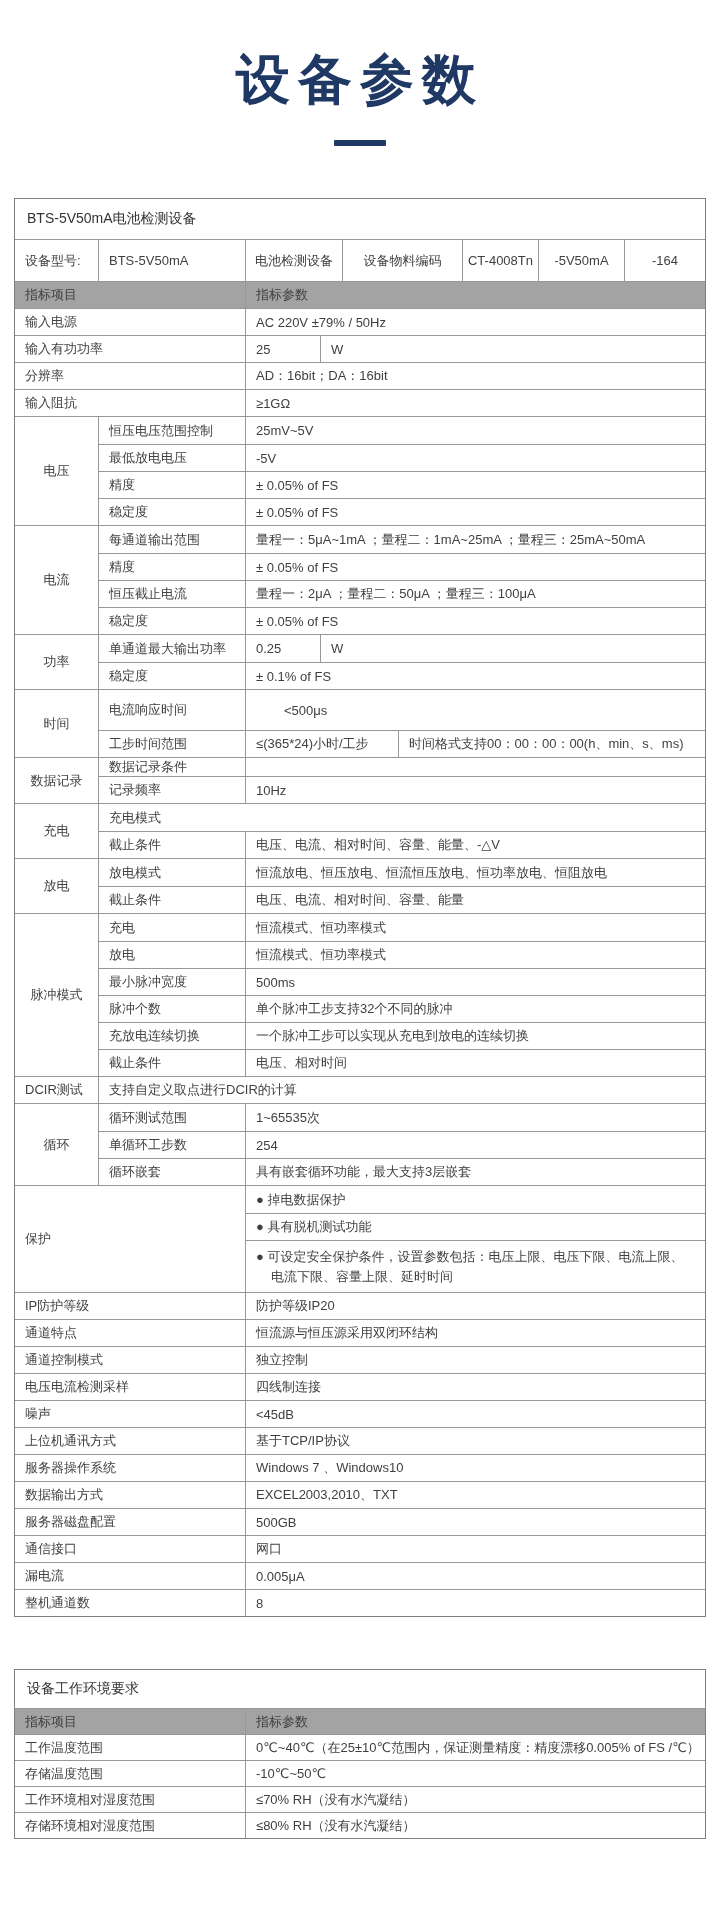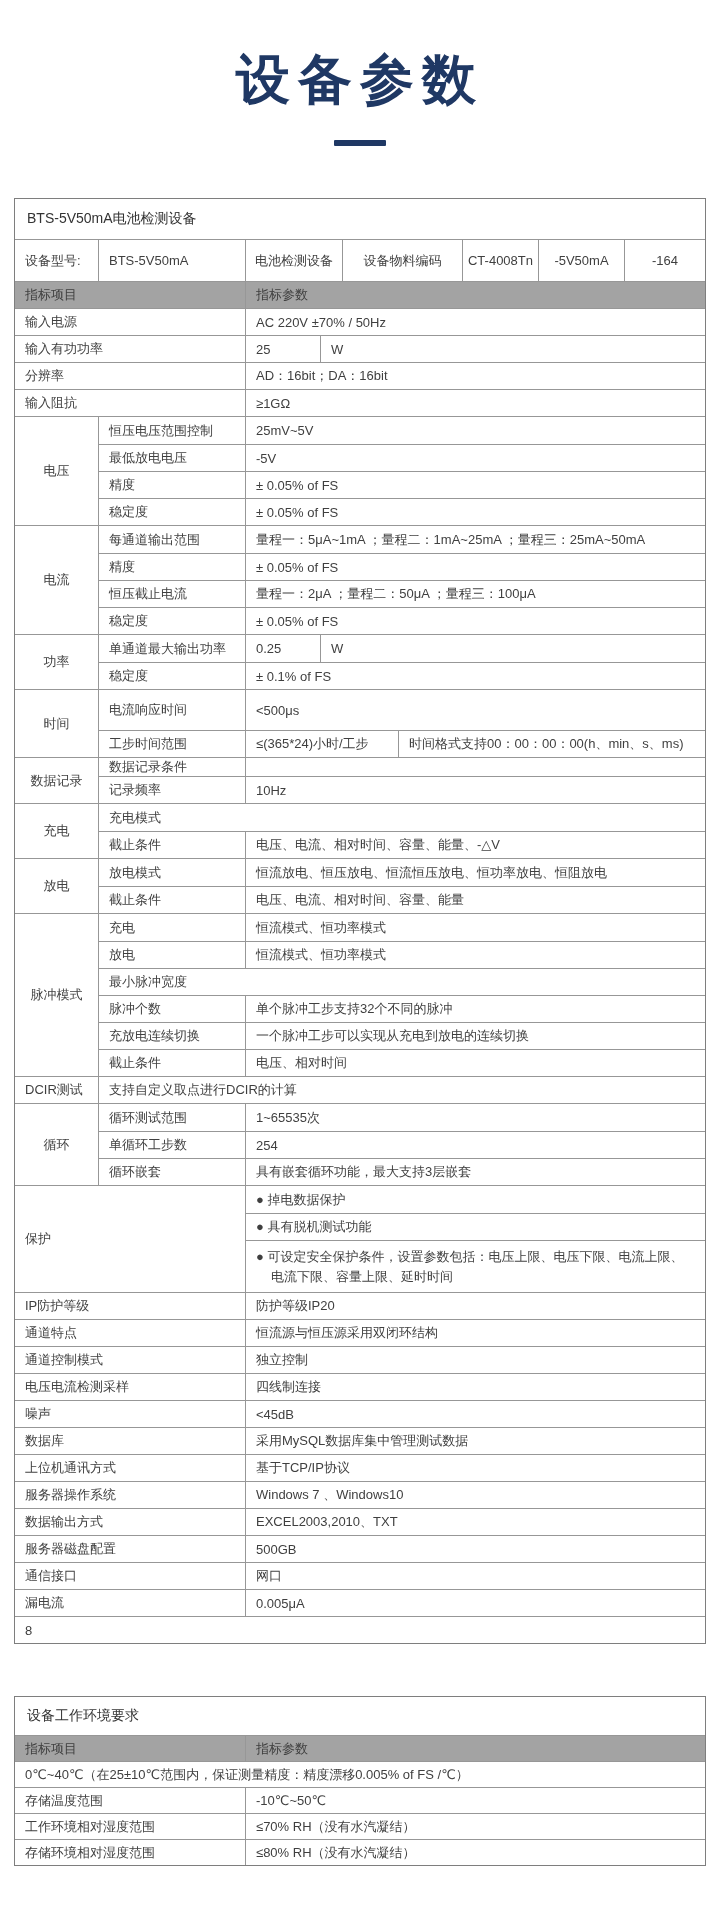--- a/index.html
+++ b/index.html
@@ -100,21 +100,21 @@
           </div>
           <div class="cell gray" style="flex: 1 1 auto;">
             <span>指标参数</span>
           </div>
         </div>
         <div class="trow">
           <div class="cell" style="flex: 0 0 231px;">
             <span>输入电源</span>
           </div>
           <div class="cell" style="flex: 1 1 auto;">
-            <span>AC 220V ±70% / 50Hz</span>
+            <span>AC 220V ±79% / 50Hz</span>
           </div>
         </div>
         <div class="trow">
           <div class="cell" style="flex: 0 0 231px;">
             <span>输入有功功率</span>
           </div>
           <div class="cell" style="flex: 0 0 75px;">
             <span>25</span>
           </div>
           <div class="cell" style="flex: 1 1 auto;">
@@ -231,21 +231,21 @@
               </div>
               <div class="cell" style="flex: 1 1 auto;">
                 <span>± 0.1% of FS</span>
               </div>
             </div>
           </div>
         </div>
         <div class="tgroup">
           <div class="glabel" style="flex: 0 0 84px;">时间</div>
           <div class="gbody">
-            <div class="trow" style="min-height: 40px;">
+            <div class="trow" style="min-height: 40px; gap: 28px;">
               <div class="cell" style="flex: 0 0 147px;">
                 <span>电流响应时间</span>
               </div>
               <div class="cell" style="flex: 1 1 auto;">
                 <span>&lt;500μs</span>
               </div>
             </div>
             <div class="trow">
               <div class="cell" style="flex: 0 0 147px;">
                 <span>工步时间范围</span>
@@ -330,20 +330,23 @@
                 <span>放电</span>
               </div>
               <div class="cell" style="flex: 1 1 auto;">
                 <span>恒流模式、恒功率模式</span>
               </div>
             </div>
             <div class="trow">
               <div class="cell" style="flex: 0 0 147px;">
                 <span>最小脉冲宽度</span>
               </div>
+              <div class="cell" style="flex: 1 1 auto;">
+                <span>500ms</span>
+              </div>
             </div>
             <div class="trow">
               <div class="cell" style="flex: 0 0 147px;">
                 <span>脉冲个数</span>
               </div>
               <div class="cell" style="flex: 1 1 auto;">
                 <span>单个脉冲工步支持32个不同的脉冲</span>
               </div>
             </div>
             <div class="trow">
@@ -456,28 +459,20 @@
         <div class="trow">
           <div class="cell" style="flex: 0 0 231px;">
             <span>噪声</span>
           </div>
           <div class="cell" style="flex: 1 1 auto;">
             <span>&lt;45dB</span>
           </div>
         </div>
         <div class="trow">
           <div class="cell" style="flex: 0 0 231px;">
-            <span>数据库</span>
-          </div>
-          <div class="cell" style="flex: 1 1 auto;">
-            <span>采用MySQL数据库集中管理测试数据</span>
-          </div>
-        </div>
-        <div class="trow">
-          <div class="cell" style="flex: 0 0 231px;">
             <span>上位机通讯方式</span>
           </div>
           <div class="cell" style="flex: 1 1 auto;">
             <span>基于TCP/IP协议</span>
           </div>
         </div>
         <div class="trow">
           <div class="cell" style="flex: 0 0 231px;">
             <span>服务器操作系统</span>
           </div>
@@ -511,20 +506,23 @@
         </div>
         <div class="trow">
           <div class="cell" style="flex: 0 0 231px;">
             <span>漏电流</span>
           </div>
           <div class="cell" style="flex: 1 1 auto;">
             <span>0.005μA</span>
           </div>
         </div>
         <div class="trow">
+          <div class="cell" style="flex: 0 0 231px;">
+            <span>整机通道数</span>
+          </div>
           <div class="cell" style="flex: 1 1 auto;">
             <span>8</span>
           </div>
         </div>
       </div>
   </section>
 
   <section class="spec-table second">
     <div class="tbody" id="t2-body">
         <div class="trow" style="min-height: 38px;">
@@ -534,20 +532,23 @@
         </div>
         <div class="trow" style="min-height: 26px;">
           <div class="cell gray" style="flex: 0 0 231px;">
             <span>指标项目</span>
           </div>
           <div class="cell gray" style="flex: 1 1 auto;">
             <span>指标参数</span>
           </div>
         </div>
         <div class="trow" style="min-height: 26px;">
+          <div class="cell" style="flex: 0 0 231px;">
+            <span>工作温度范围</span>
+          </div>
           <div class="cell" style="flex: 1 1 auto;">
             <span>0℃~40℃（在25±10℃范围内，保证测量精度：精度漂移0.005% of FS /℃）</span>
           </div>
         </div>
         <div class="trow" style="min-height: 26px;">
           <div class="cell" style="flex: 0 0 231px;">
             <span>存储温度范围</span>
           </div>
           <div class="cell" style="flex: 1 1 auto;">
             <span>-10℃~50℃</span>

